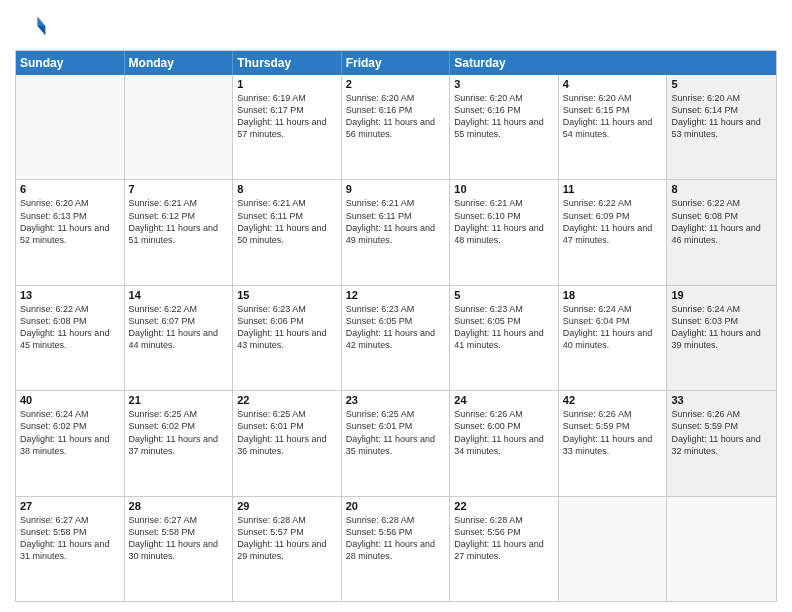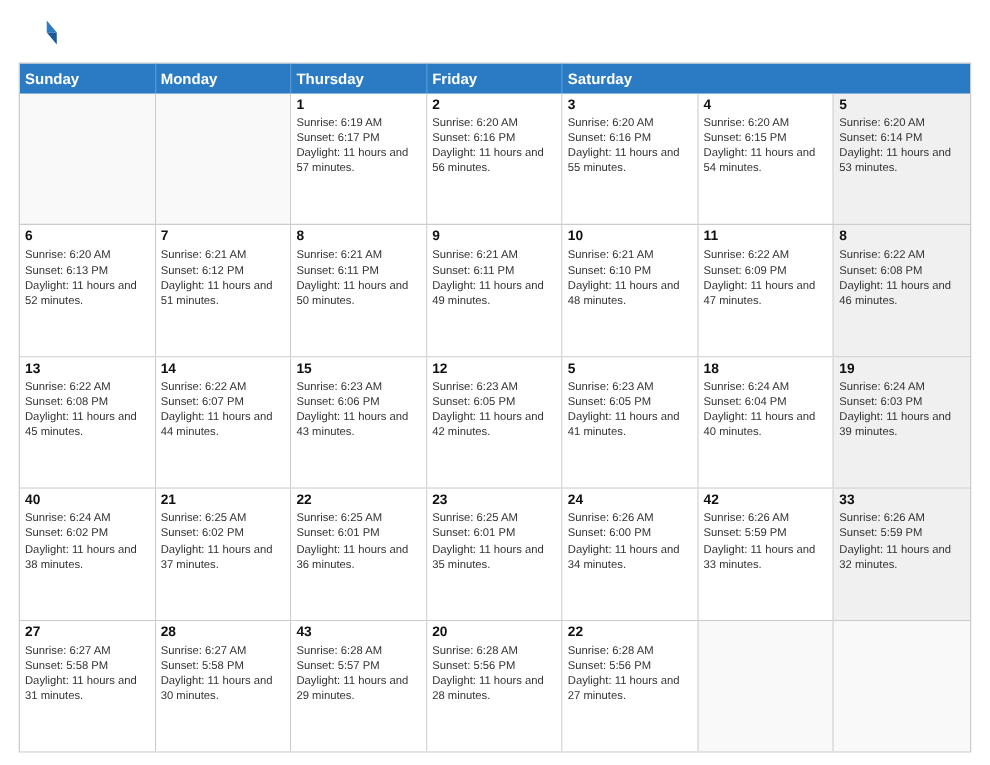--- a/index.html
+++ b/index.html
@@ -312,21 +312,21 @@
 Sunset: 5:58 PM
 Daylight: 11 hours and 31 minutes.</div>
           </div>
           <div class="cal-cell">
             <div class="day-num">28</div>
             <div class="cell-text" style="white-space: pre-line;">Sunrise: 6:27 AM
 Sunset: 5:58 PM
 Daylight: 11 hours and 30 minutes.</div>
           </div>
           <div class="cal-cell">
-            <div class="day-num">43</div>
+            <div class="day-num">29</div>
             <div class="cell-text" style="white-space: pre-line;">Sunrise: 6:28 AM
 Sunset: 5:57 PM
 Daylight: 11 hours and 29 minutes.</div>
           </div>
           <div class="cal-cell">
             <div class="day-num">20</div>
             <div class="cell-text" style="white-space: pre-line;">Sunrise: 6:28 AM
 Sunset: 5:56 PM
 Daylight: 11 hours and 28 minutes.</div>
           </div>

